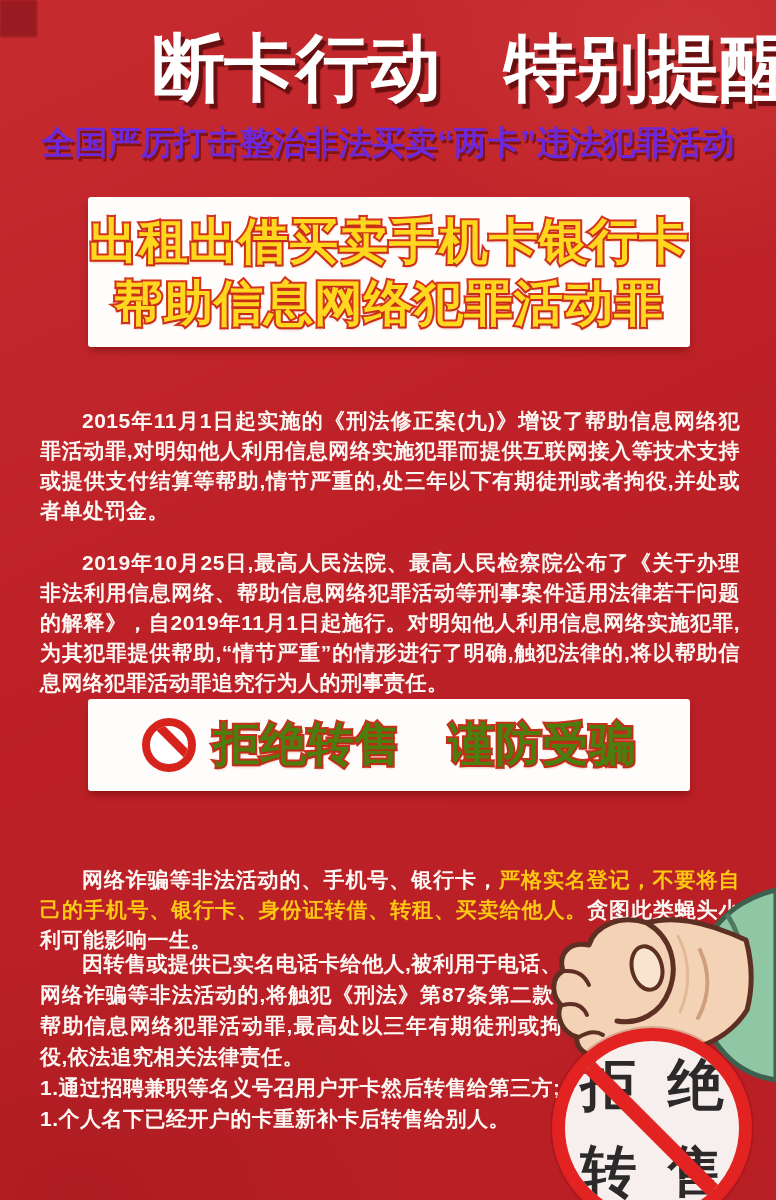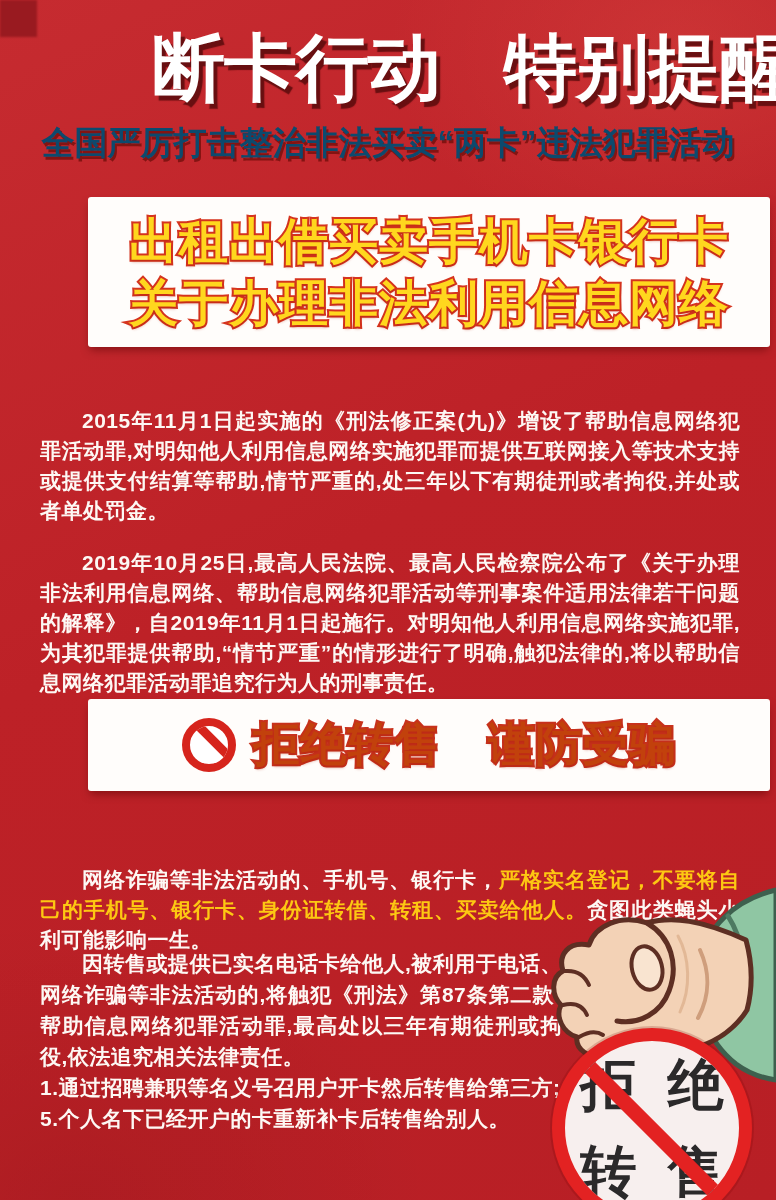--- a/index.html
+++ b/index.html
@@ -17,43 +17,43 @@
   
   .title{
     position:absolute;top:20px;left:16px;width:776px;text-align:right;
     font-size:73px;font-weight:900;color:#ffffff;letter-spacing:-1px;
     text-shadow:4px 5px 1px rgba(88,10,12,0.85);
     white-space:nowrap;
   }
   .title .gap{display:inline-block;width:64px;}
   .subtitle{
     position:absolute;top:121px;left:0;width:776px;text-align:center;
-    font-size:33px;font-weight:900;color:#0c4a6e;letter-spacing:0px;
+    font-size:33px;font-weight:900;color:#6d28d9;letter-spacing:0px;
     text-shadow:2px 3px 0 rgba(110,14,10,0.75);
     white-space:nowrap;
   }
 
   
   .banner{
-    position:absolute;left:88px;width:682px;background:#fffdfb;border-radius:3px;
+    position:absolute;left:88px;width:602px;background:#fffdfb;border-radius:3px;
     box-shadow:0 5px 9px -2px rgba(80,0,0,0.5);
     display:flex;flex-direction:column;align-items:center;justify-content:center;
   }
   .banner1{top:197px;height:150px;}
   .banner1 .bline{
     font-size:49px;font-weight:900;line-height:62px;letter-spacing:1px;
     color:#ffd71e;
     -webkit-text-stroke:4px #d6341f;paint-order:stroke fill;
     text-shadow:0 2px 3px rgba(170,30,10,0.45);
     white-space:nowrap;
   }
   .banner2{top:699px;height:92px;flex-direction:row;gap:18px;}
   .banner2 .btext{
     font-size:46px;font-weight:900;letter-spacing:1px;
-    color:#c2410c;
+    color:#4d7c0f;
     -webkit-text-stroke:4px #c8321d;paint-order:stroke fill;
     text-shadow:0 2px 3px rgba(170,30,10,0.45);
     white-space:nowrap;
   }
   .no-sign{
     width:38px;height:38px;border-radius:50%;border:8px solid #d6241c;background:#ffffff;
     position:relative;overflow:hidden;flex:0 0 auto;
   }
   .no-sign .bar{
     position:absolute;left:-10px;top:14px;width:74px;height:9px;background:#d6241c;
@@ -103,39 +103,39 @@
 <body>
 
 <div class="corner-dark"></div>
 
 <div class="title"><span>断卡行动</span><span class="gap"></span><span>特别提醒</span></div>
 
 <div class="subtitle">全国严厉打击整治非法买卖“两卡”违法犯罪活动</div>
 
 <div class="banner banner1">
   <div class="bline">出租出借买卖手机卡银行卡</div>
-  <div class="bline">关于办理非法利用信息网络</div>
+  <div class="bline">帮助信息网络犯罪活动罪</div>
 </div>
 
 <div class="para indent p1">2015年11月1日起实施的《刑法修正案(九)》增设了帮助信息网络犯罪活动罪,对明知他人利用信息网络实施犯罪而提供互联网接入等技术支持或提供支付结算等帮助,情节严重的,处三年以下有期徒刑或者拘役,并处或者单处罚金。</div>
 <div class="para indent p2">2019年10月25日,最高人民法院、最高人民检察院公布了《关于办理非法利用信息网络、帮助信息网络犯罪活动等刑事案件适用法律若干问题的解释》，自2019年11月1日起施行。对明知他人利用信息网络实施犯罪,为其犯罪提供帮助,“情节严重”的情形进行了明确,触犯法律的,将以帮助信息网络犯罪活动罪追究行为人的刑事责任。</div>
 
 <div class="banner banner2">
   <div class="no-sign">
       <div class="bar"></div>
     </div>
   <div class="btext">拒绝转售　谨防受骗</div>
 </div>
 
 <div class="para indent p3"><span>网络诈骗等非法活动的、手机号、银行卡，</span><span class="yellow">严格实名登记，不要将自己的手机号、银行卡、身份证转借、转租、买卖给他人。</span><span>贪图此类蝇头小利可能影响一生。</span></div>
 
 <div class="bottom-block">
   <div class="pj">因转售或提供已实名电话卡给他人,被利用于电话、网络诈骗等非法活动的,将触犯《刑法》第87条第二款:帮助信息网络犯罪活动罪,最高处以三年有期徒刑或拘役,依法追究相关法律责任。</div>
   <div class="lline">1.通过招聘兼职等名义号召用户开卡然后转售给第三方;</div>
-  <div class="lline">5.个人名下已经开户的卡重新补卡后转售给别人。</div>
+  <div class="lline">1.个人名下已经开户的卡重新补卡后转售给别人。</div>
 </div>
 
 <div class="fist-wrap">
   <svg width="226" height="212" viewBox="0 0 226 212" xmlns="http://www.w3.org/2000/svg">
 
     <path d="M226 12 C 184 22 156 50 149 86 C 143 124 156 162 186 186 C 198 195 212 200 226 202 Z" fill="#8fc6a3" stroke="#3e604e" stroke-width="5" stroke-linejoin="round"></path>
     <path d="M178 38 C 192 60 198 90 193 122" fill="none" stroke="#4e7a62" stroke-width="5" stroke-linecap="round"></path>
     <path d="M163 66 C 175 92 177 124 168 150" fill="none" stroke="#4e7a62" stroke-width="5" stroke-linecap="round"></path>
 
     <path d="M196 62 C 152 42 122 38 97 45 C 70 36 45 48 39 67

